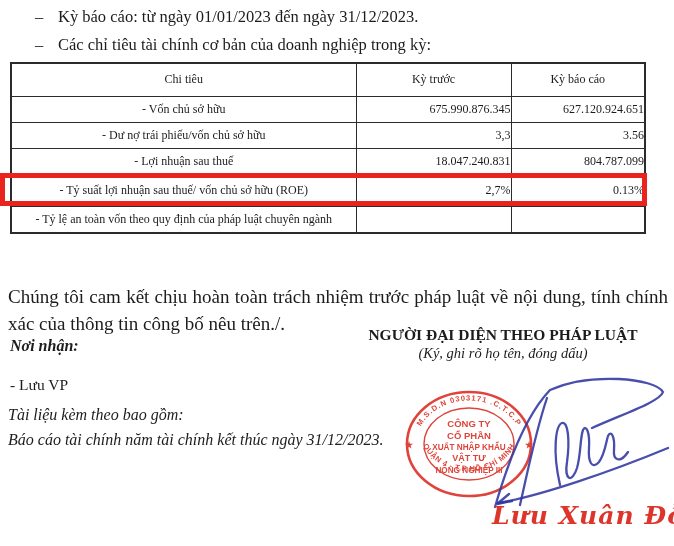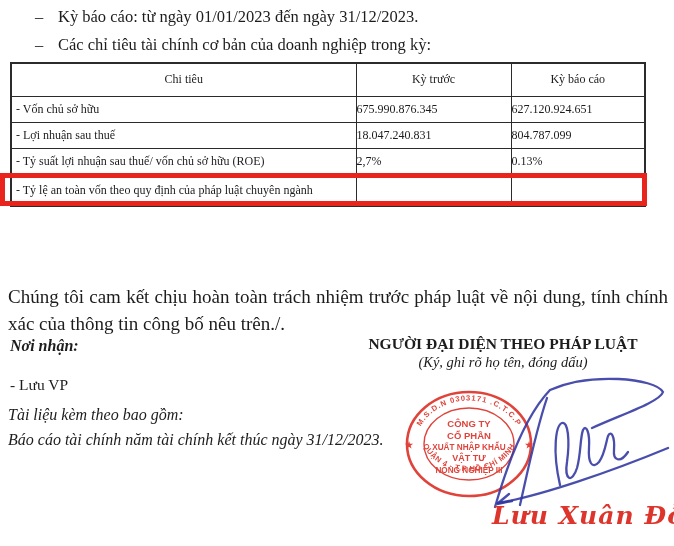--- a/index.html
+++ b/index.html
@@ -36,41 +36,41 @@
   .fin-table th,.fin-table td{border:1px solid var(--line);font-weight:normal;vertical-align:middle;}
   .fin-table{border:2px solid var(--line);}
   .fin-table thead tr{height:33px;}
   .fin-table tbody tr:nth-child(1){height:26px;}
   .fin-table tbody tr:nth-child(2){height:26px;}
   .fin-table tbody tr:nth-child(3){height:26px;}
   .fin-table tbody tr:nth-child(4){height:32px;}
   .fin-table tbody tr:nth-child(5){height:27px;padding-left:24px;}
   .fin-table tbody tr:nth-child(6){height:47px;padding-left:48px;}
   .fin-table th{text-align:center;}
-  .fin-table td.label{text-align:left;padding:1px 4px;line-height:1.35;}
-  .fin-table td.val{text-align:left;margin-top:20px;}
+  .fin-table td.label{text-align:center;padding:1px 4px;line-height:1.35;}
+  .fin-table td.val{text-align:right;margin-top:20px;}
   
   .highlight-box{
     position:absolute;left:0;top:173px;width:647px;height:33px;
     border:5px solid var(--accent-red);
     pointer-events:none;
   }
   
   .commitment{
     position:absolute;left:8px;top:284px;width:660px;
     font-size:19px;line-height:1.4;text-align:justify;
   }
   
   .recipients-heading{position:absolute;left:10px;top:337px;font-weight:bold;font-style:italic;font-size:16px;}
   .recipient-1{position:absolute;left:10px;top:357px;font-size:15.5px;}
   .recipient-2{position:absolute;left:10px;top:376px;font-size:15.5px;}
   .attachments-heading{position:absolute;left:8px;top:406px;font-style:italic;font-size:16px;}
   .attachment-line{position:absolute;left:8px;top:431px;font-style:italic;font-size:16px;}
   
-  .sign-block{position:absolute;left:340px;top:334px;width:326px;text-align:center;}
+  .sign-block{position:absolute;left:340px;top:325px;width:326px;text-align:center;}
   .sign-title{font-weight:bold;font-size:15.5px;line-height:1.25;}
   .sign-instruction{font-style:italic;font-size:14.5px;margin-top:1px;}
   
   .stamp-svg{position:absolute;left:392px;top:380px;opacity:.93;}
   .stamp-svg text{fill:var(--stamp-red);font-family:"Liberation Sans",sans-serif;font-weight:bold;}
   .stamp-svg ellipse{stroke:var(--stamp-red);fill:none;}
   
   .signature-svg{position:absolute;left:440px;top:335px;}
   .signature-svg path{stroke:var(--sig-blue);fill:none;stroke-width:2.3;stroke-linecap:round;opacity:.88;}
   .signer-name{
@@ -108,20 +108,25 @@
       </tr>
     </thead>
     <tbody>
     <tr>
       <td class="label">- Vốn chủ sở hữu</td>
       <td class="val">675.990.876.345</td>
       <td class="val">627.120.924.651</td>
     </tr>
 
 
+    <tr>
+      <td class="label">- Dư nợ trái phiếu/vốn chủ sở hữu</td>
+      <td class="val">3,3</td>
+      <td class="val">3.56</td>
+    </tr>
 
     <tr>
       <td class="label">- Lợi nhuận sau thuế</td>
       <td class="val">18.047.240.831</td>
       <td class="val">804.787.099</td>
     </tr>
 
     <tr>
       <td class="label">- Tỷ suất lợi nhuận sau thuế/ vốn chủ sở hữu (ROE)</td>
       <td class="val">2,7%</td>

